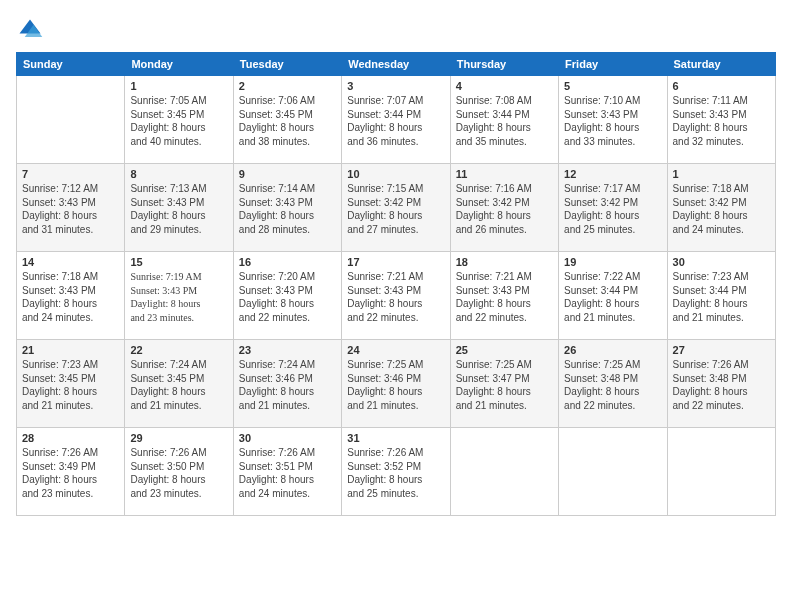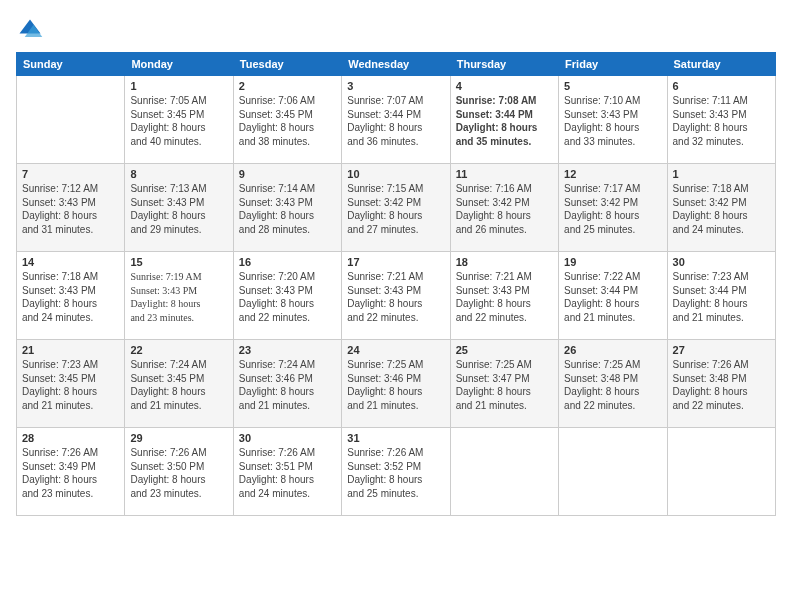--- a/index.html
+++ b/index.html
@@ -146,21 +146,21 @@
           </td>
           <td>
             <span class="day-num">3</span>
             <div class="day-info" style="white-space: pre-line;">Sunrise: 7:07 AM
 Sunset: 3:44 PM
 Daylight: 8 hours
 and 36 minutes.</div>
           </td>
           <td>
             <span class="day-num">4</span>
-            <div class="day-info" style="white-space: pre-line; font-weight: bold;">Sunrise: 7:08 AM
+            <div class="day-info" style="white-space: pre-line;">Sunrise: 7:08 AM
 Sunset: 3:44 PM
 Daylight: 8 hours
 and 35 minutes.</div>
           </td>
           <td>
             <span class="day-num">5</span>
             <div class="day-info" style="white-space: pre-line;">Sunrise: 7:10 AM
 Sunset: 3:43 PM
 Daylight: 8 hours
 and 33 minutes.</div>

